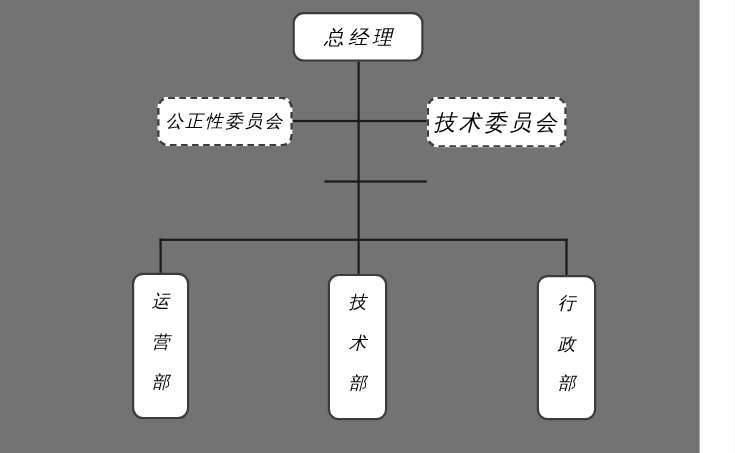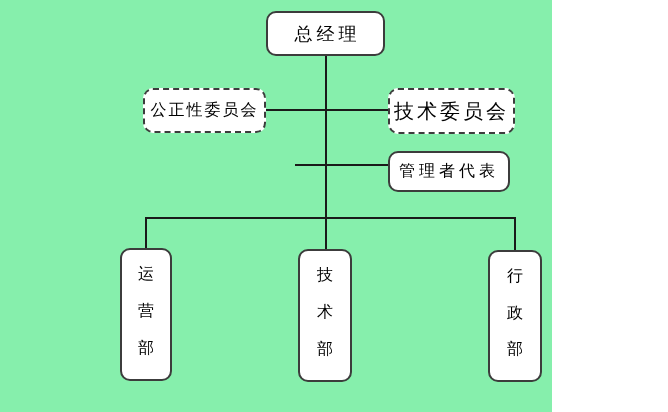--- a/index.html
+++ b/index.html
@@ -3,24 +3,25 @@
 <meta charset="utf-8">
 <style>
   html, body {
     margin: 0;
     padding: 0;
     background: #ffffff;
     font-family: "Liberation Serif", "DejaVu Serif", serif;
   }
   .canvas {
     position: relative;
-    width: 552px;
+    width: 636px;
     height: 412px;
-    background: #86efac;
+    background: #737373;
     overflow: hidden;
+    font-style: italic;
   }
   
   .vline {
     position: absolute;
     width: 2px;
     background: #1a1a1a;
   }
   .hline {
     position: absolute;
     height: 2px;
@@ -94,23 +95,20 @@
   </div>
 
   <div class="node dashed" id="node-impartiality-committee">
     <span class="lbl">公正性委员会</span>
   </div>
 
   <div class="node dashed" id="node-technical-committee">
     <span class="lbl">技术委员会</span>
   </div>
 
-  <div class="node" id="node-management-rep">
-    <span class="lbl">管理者代表</span>
-  </div>
 
   <div class="node vertical" id="node-operations-dept">
     <span class="lbl">运</span>
     <span class="lbl">营</span>
     <span class="lbl">部</span>
   </div>
 
   <div class="node vertical" id="node-technical-dept">
     <span class="lbl">技</span>
     <span class="lbl">术</span>

